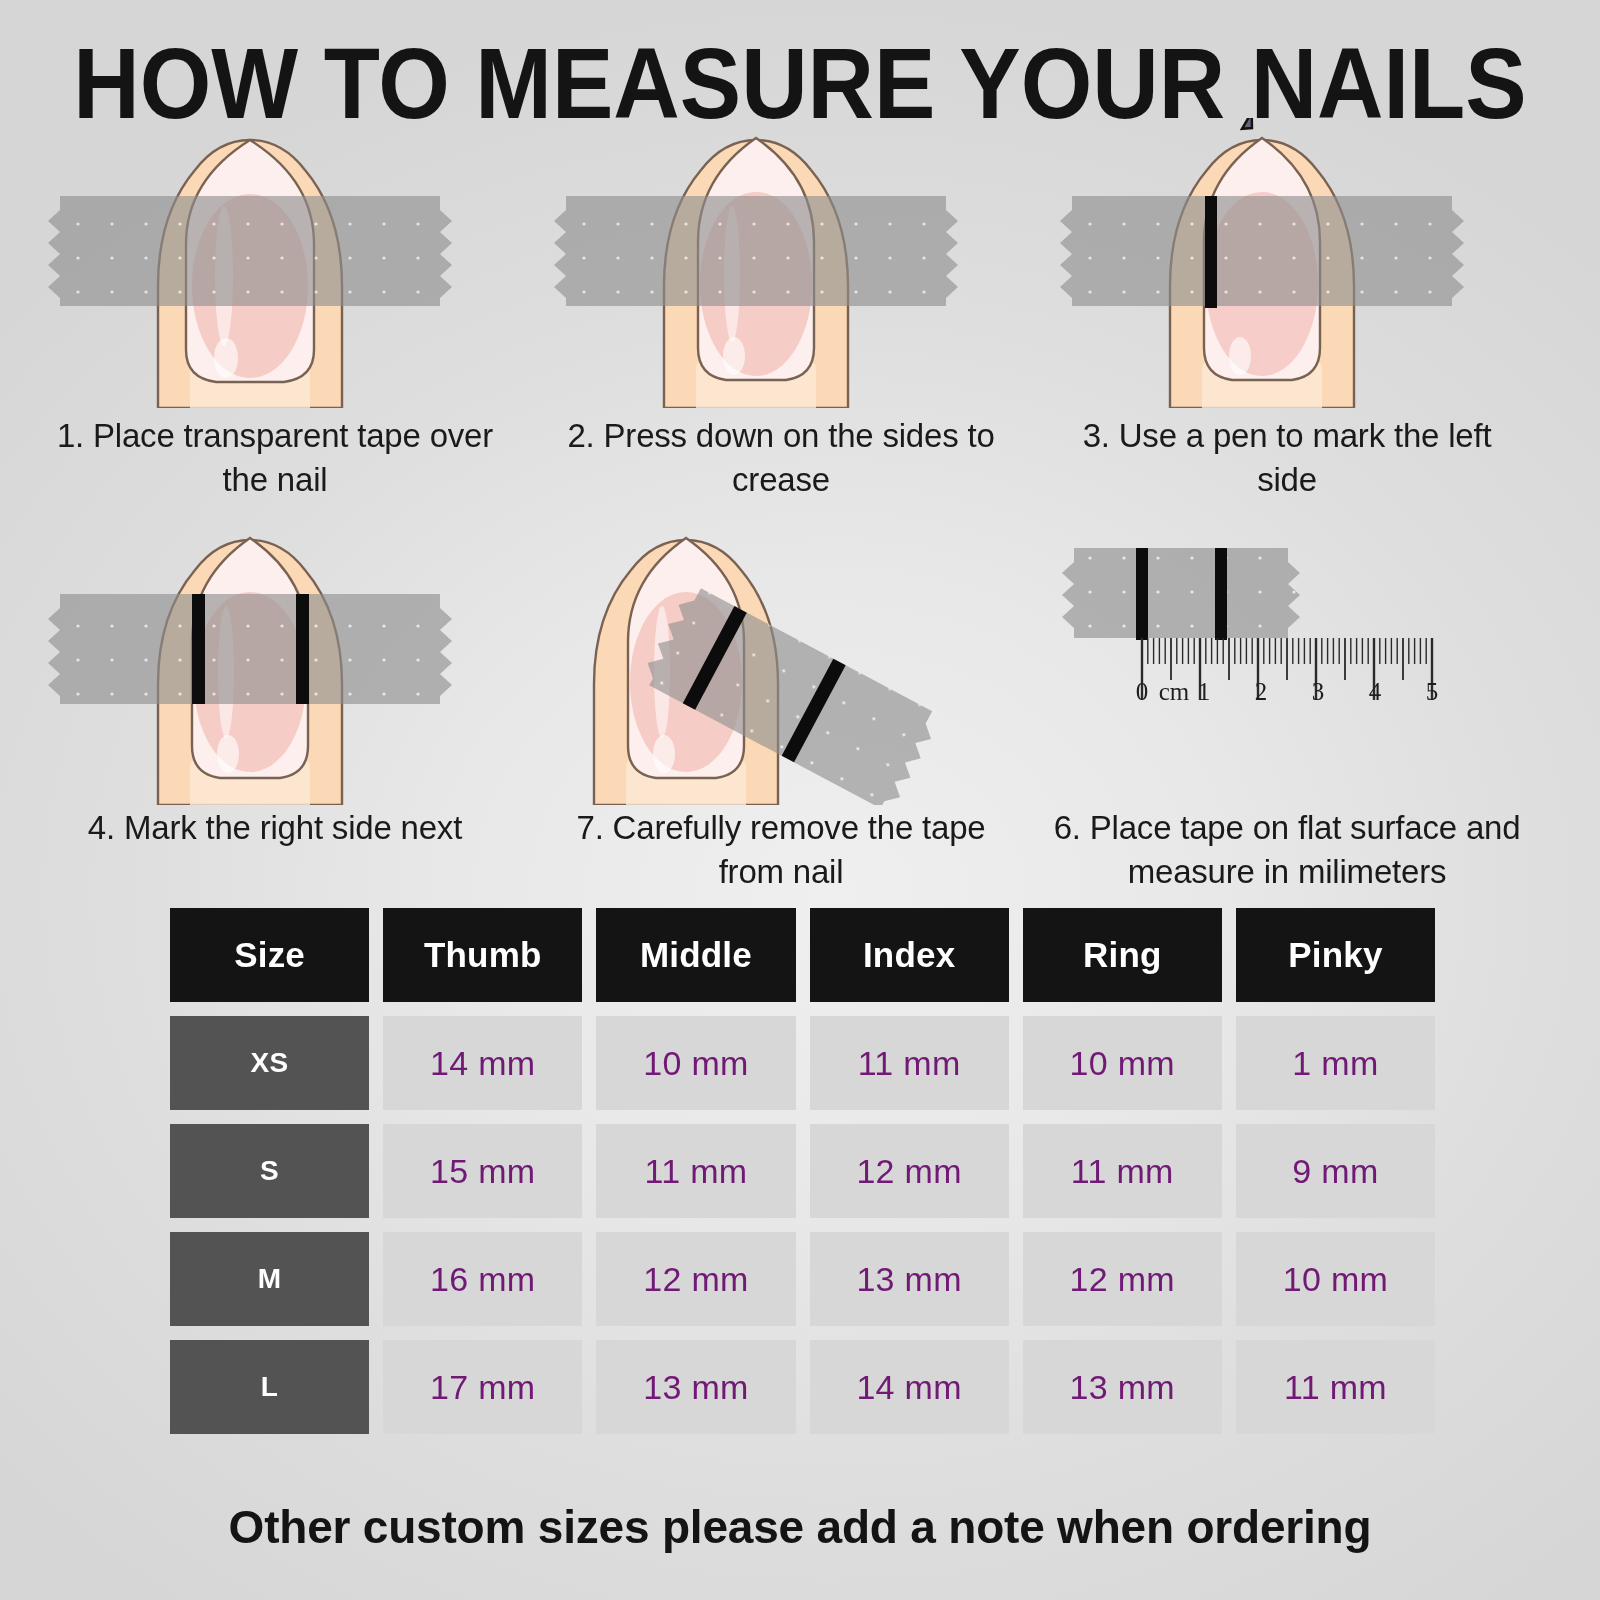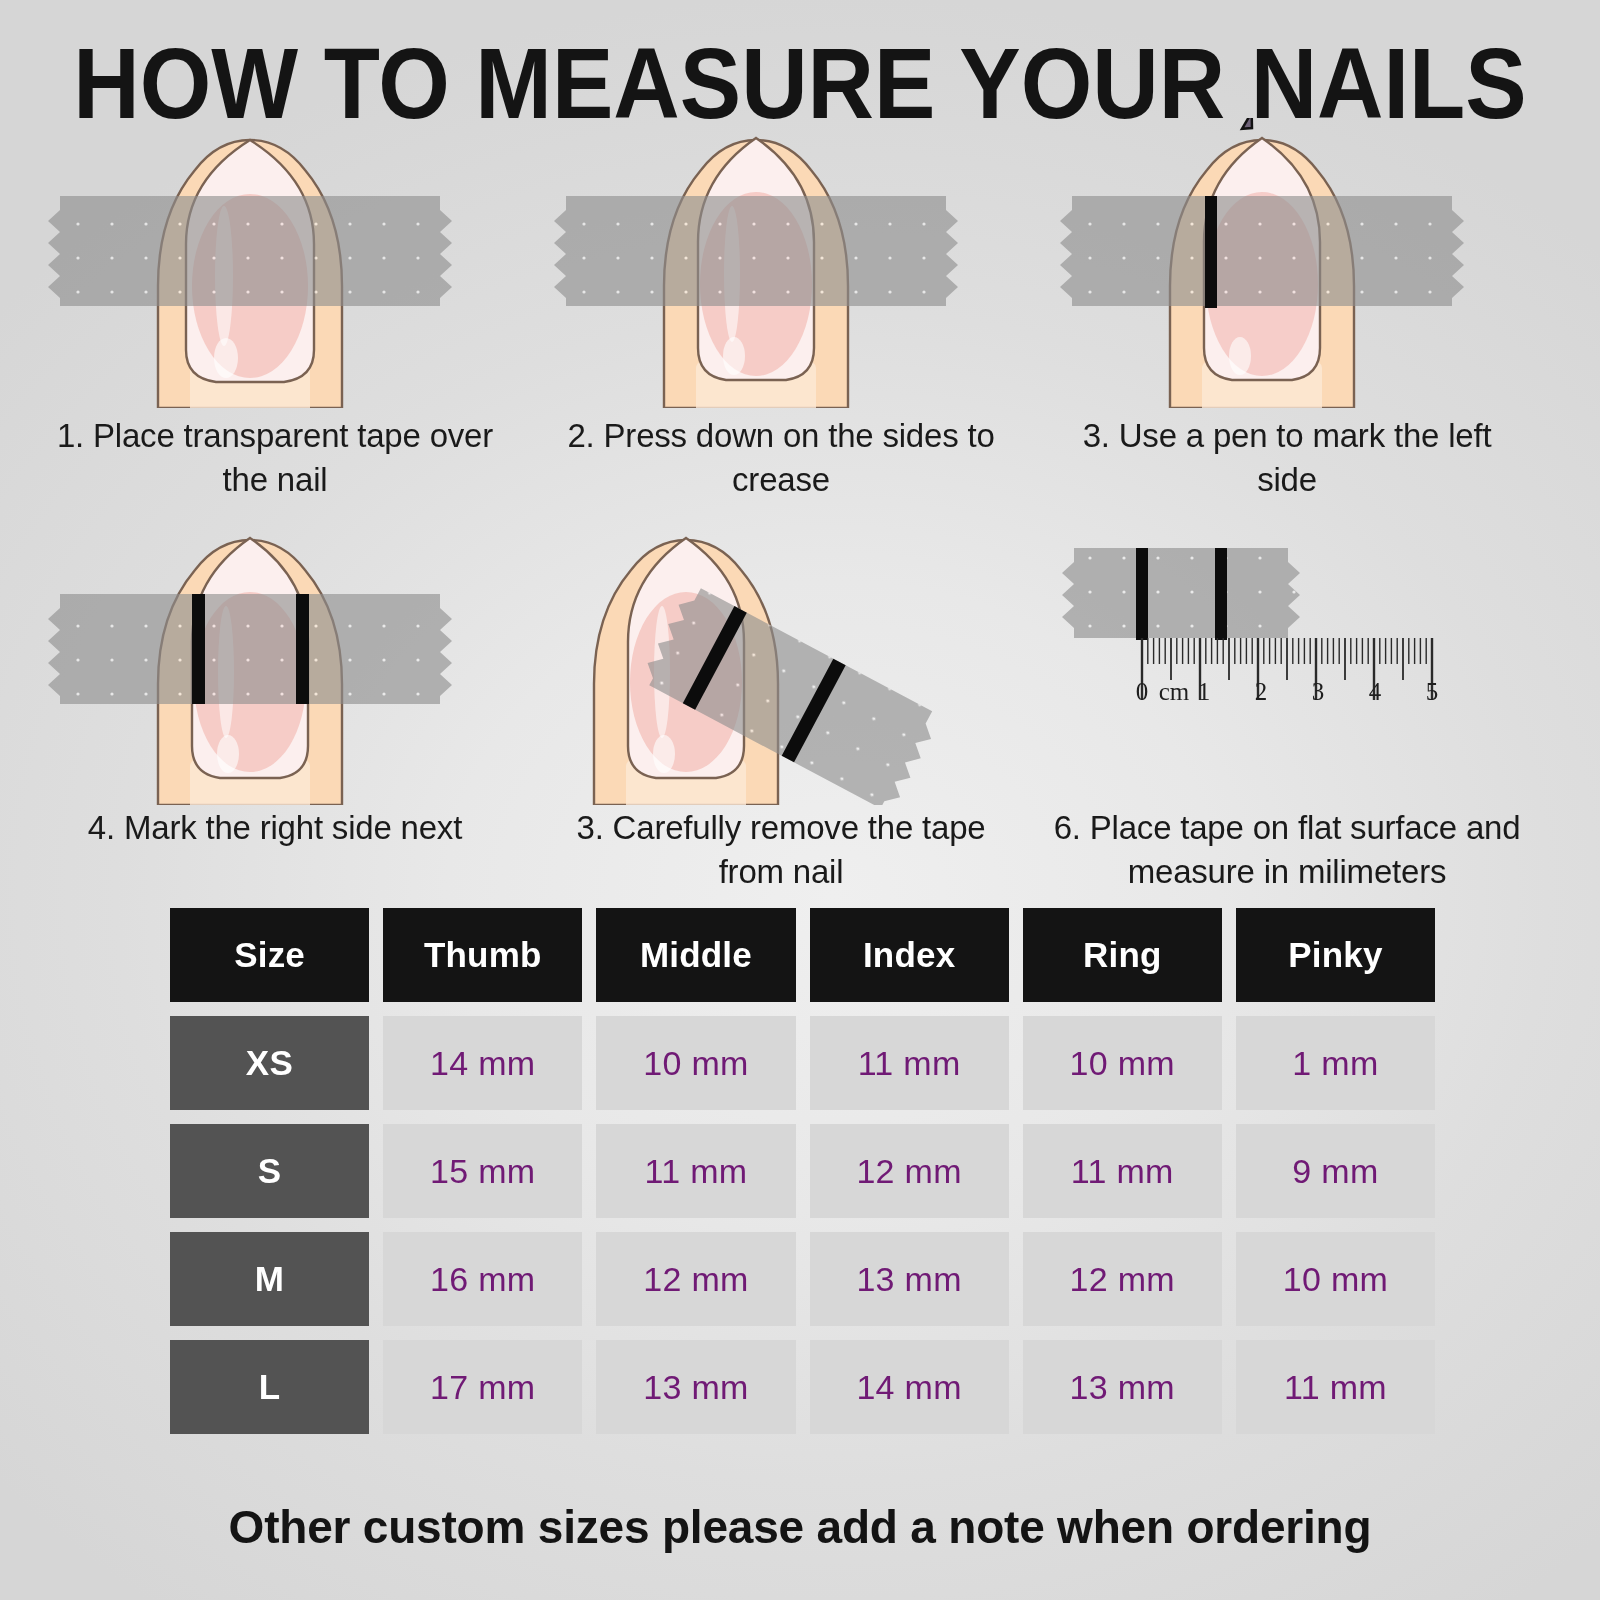--- a/index.html
+++ b/index.html
@@ -101,21 +101,21 @@
     font-family: "Liberation Sans Narrow", "Liberation Sans", sans-serif;
     font-weight: 700;
     font-size: 35px;
     letter-spacing: 0.2px;
   }
   .sizecell {
     background: #535353;
     color: #ffffff;
     font-family: "Liberation Sans Narrow", "Liberation Sans", sans-serif;
     font-weight: 700;
-    font-size: 35px;
+    font-size: 28px;
     letter-spacing: 0.4px;
   }
   .dcell {
     background: #d7d7d7;
     color: #701a75;
     font-family: "Liberation Sans", sans-serif;
     font-weight: 300;
     font-size: 34px;
     letter-spacing: 0.3px;
   }
@@ -311,21 +311,21 @@
                        L130 174 L118 163 L130 152 L118 141 L130 130 L118 119 L130 108 L118 97 L130 86 Z" fill="#8f8f8f"></path>
               <path d="M130 72 L392 72 L392 86 L404 97 L392 108 L404 119 L392 130 L404 141 L392 152 L404 163 L392 174 L392 182 L130 182
                        L130 174 L118 163 L130 152 L118 141 L130 130 L118 119 L130 108 L118 97 L130 86 Z" fill="url(#dots5)"></path>
             </g>
             <g transform="rotate(28 150 120)">
               <rect x="168" y="72" width="14" height="110" fill="#0c0c0c"></rect>
               <rect x="280" y="72" width="14" height="110" fill="#0c0c0c"></rect>
             </g>
           </svg>
         </div>
-        <div class="step-caption">3. Carefully remove the tape from nail</div>
+        <div class="step-caption">7. Carefully remove the tape from nail</div>
       </div>
 
       <div class="step">
         <div class="step-art">
           <div class="ruler-wrap">
             <svg width="420" height="260" viewBox="0 0 420 260">
               <defs>
                 <pattern id="dots6" width="34" height="34" patternUnits="userSpaceOnUse">
                   <circle cx="4" cy="4" r="1.6" fill="#ffffff" opacity="0.85"></circle>
                 </pattern>

